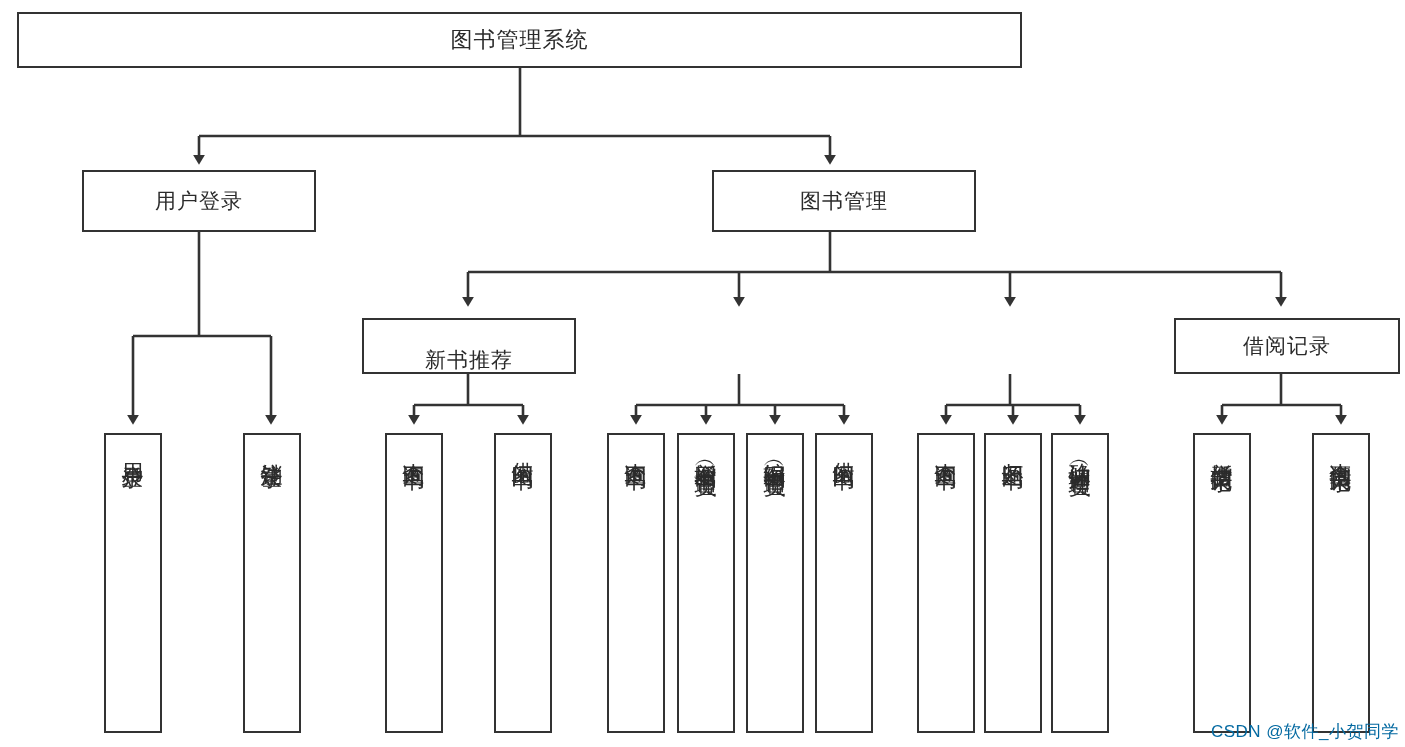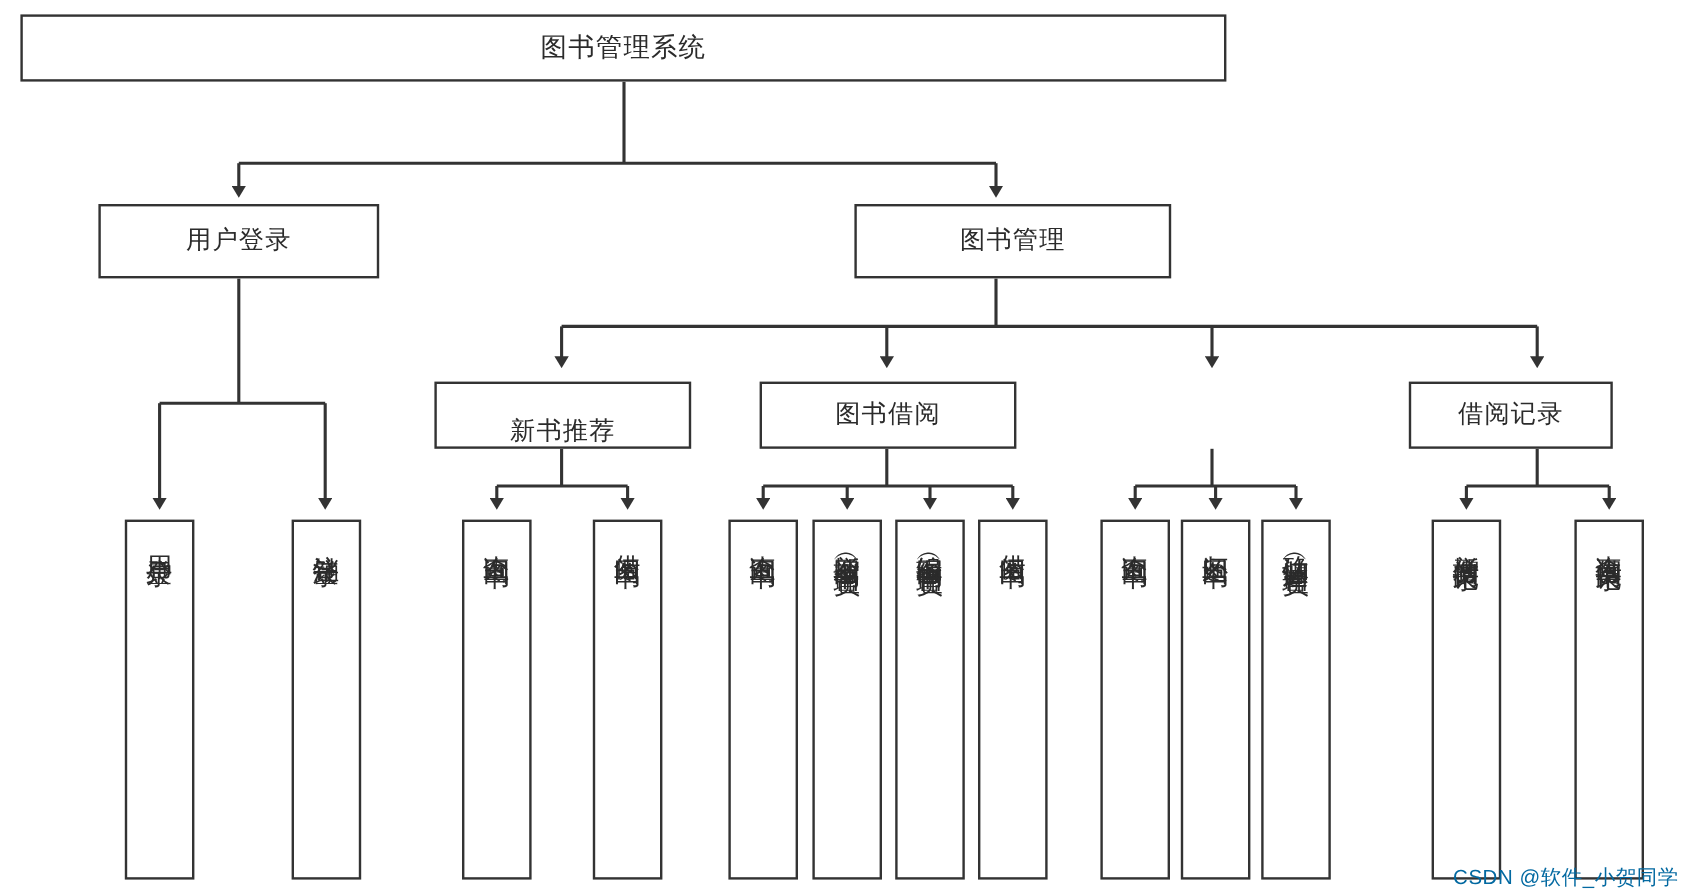--- a/index.html
+++ b/index.html
@@ -93,24 +93,21 @@
   <div class="node h-node" style="left:82px;top:170px;width:234px;height:62px;">
     <span class="lbl">用户登录</span>
   </div>
   <div class="node h-node" style="left:712px;top:170px;width:264px;height:62px;">
     <span class="lbl">图书管理</span>
   </div>
 
   <div class="node h-node" style="left:362px;top:318px;width:214px;height:56px;align-items:flex-end;">
     <span class="lbl">新书推荐</span>
   </div>
-  <div class="node h-node" style="left:633px;top:318px;width:214px;height:56px;">
-    <span class="lbl">图书借阅</span>
-  </div>
-  <div class="node h-node" style="left:1174px;top:318px;width:170px;height:56px;">
+  <div class="node h-node" style="left:1174px;top:318px;width:226px;height:56px;">
     <span class="lbl">借阅记录</span>
   </div>
 
   <div class="node v-node" style="left:104px;top:433px;width:58px;height:300px;">
     <span class="lbl">用户登录</span>
   </div>
   <div class="node v-node" style="left:243px;top:433px;width:58px;height:300px;">
     <span class="lbl">注销登录</span>
   </div>
 

